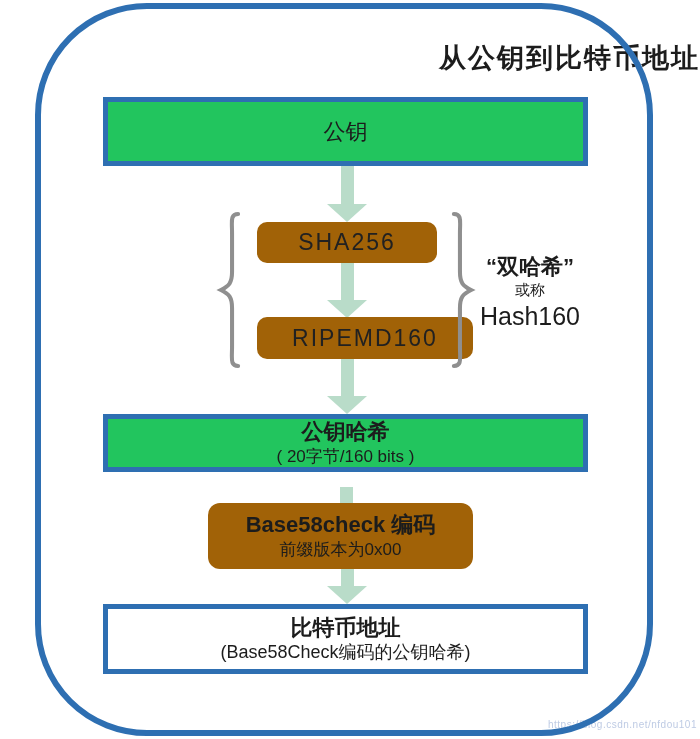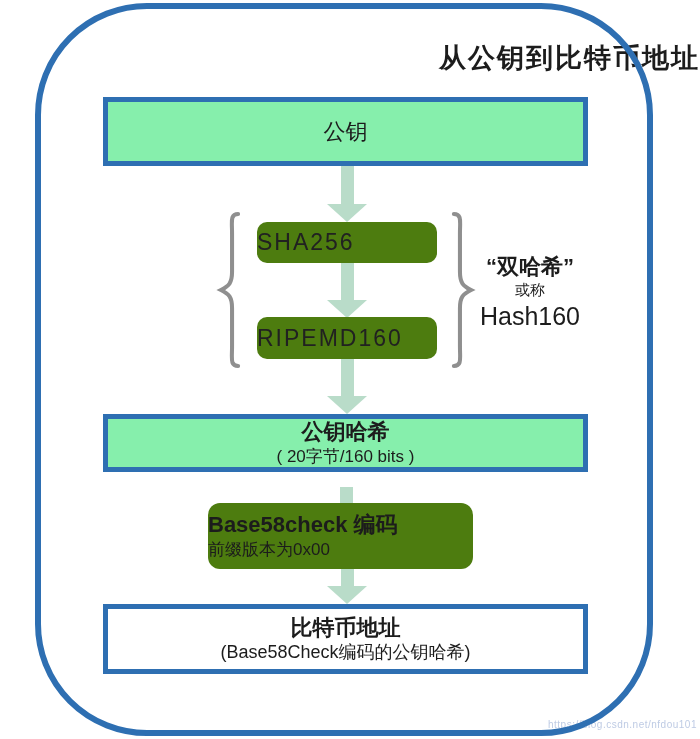--- a/index.html
+++ b/index.html
@@ -12,27 +12,27 @@
     position:absolute; left:35px; top:3px; width:618px; height:733px;
     box-sizing:border-box; border:6px solid #2e6fb2; border-radius:112px;
     background:transparent; z-index:5; pointer-events:none;
   }
   .title {
     position:absolute; left:0; top:40px; width:700px; text-align:right;
     font-size:27px; font-weight:600; letter-spacing:2px; z-index:2;
   }
   .bluebox {
     position:absolute; left:103px; width:485px; box-sizing:border-box;
-    border:5px solid #2e6fb2; background:#86efac; z-index:2;
+    border:5px solid #2e6fb2; background:#22c55e; z-index:2;
     display:flex; flex-direction:column; align-items:center; justify-content:center;
   }
   .whitebox { background:#ffffff; }
   .greenbox {
-    position:absolute; background:#4d7c0f; border-radius:10px; z-index:2;
-    display:flex; flex-direction:column; justify-content:center;
+    position:absolute; background:#a16207; border-radius:10px; z-index:2;
+    display:flex; flex-direction:column; align-items:center; justify-content:center;
   }
   .node-label { font-size:22px; font-weight:500; line-height:1.25; }
   .node-label.bold { font-weight:700; }
   .node-sub { font-size:17px; font-weight:500; line-height:1.3; }
   .mono-label { font-size:23px; font-weight:500; letter-spacing:2px; color:#212121; }
   .arrow {
     position:absolute; width:40px; z-index:1;
     display:flex; flex-direction:column; align-items:center;
   }
   .arrow .shaft { width:13px; background:#b9dcc9; flex:1; }
@@ -74,21 +74,21 @@
 
   <div class="greenbox" style="left:257px; top:222px; width:180px; height:41px;">
     <div class="mono-label">SHA256</div>
   </div>
 
   <div class="arrow" style="left:327px; top:262px; height:56px;">
     <div class="shaft"></div>
     <div class="head"></div>
   </div>
 
-  <div class="greenbox" style="left:257px; top:317px; width:180px; height:42px;">
+  <div class="greenbox" style="left:257px; top:317px; width:216px; height:42px;">
     <div class="mono-label">RIPEMD160</div>
   </div>
 
   <div class="arrow" style="left:327px; top:358px; height:56px;">
     <div class="shaft"></div>
     <div class="head"></div>
   </div>
 
   <svg class="brace" style="left:210px; top:209px;" width="36" height="162" viewBox="0 0 34 160">
     <path d="M27 5 C19 5 21 12 21 24 L21 62 C21 73 18 76 10 80 C18 84 21 87 21 98 L21 136 C21 148 19 155 27 155" fill="none" stroke="#8f8f8f" stroke-width="4" stroke-linecap="round"></path>

